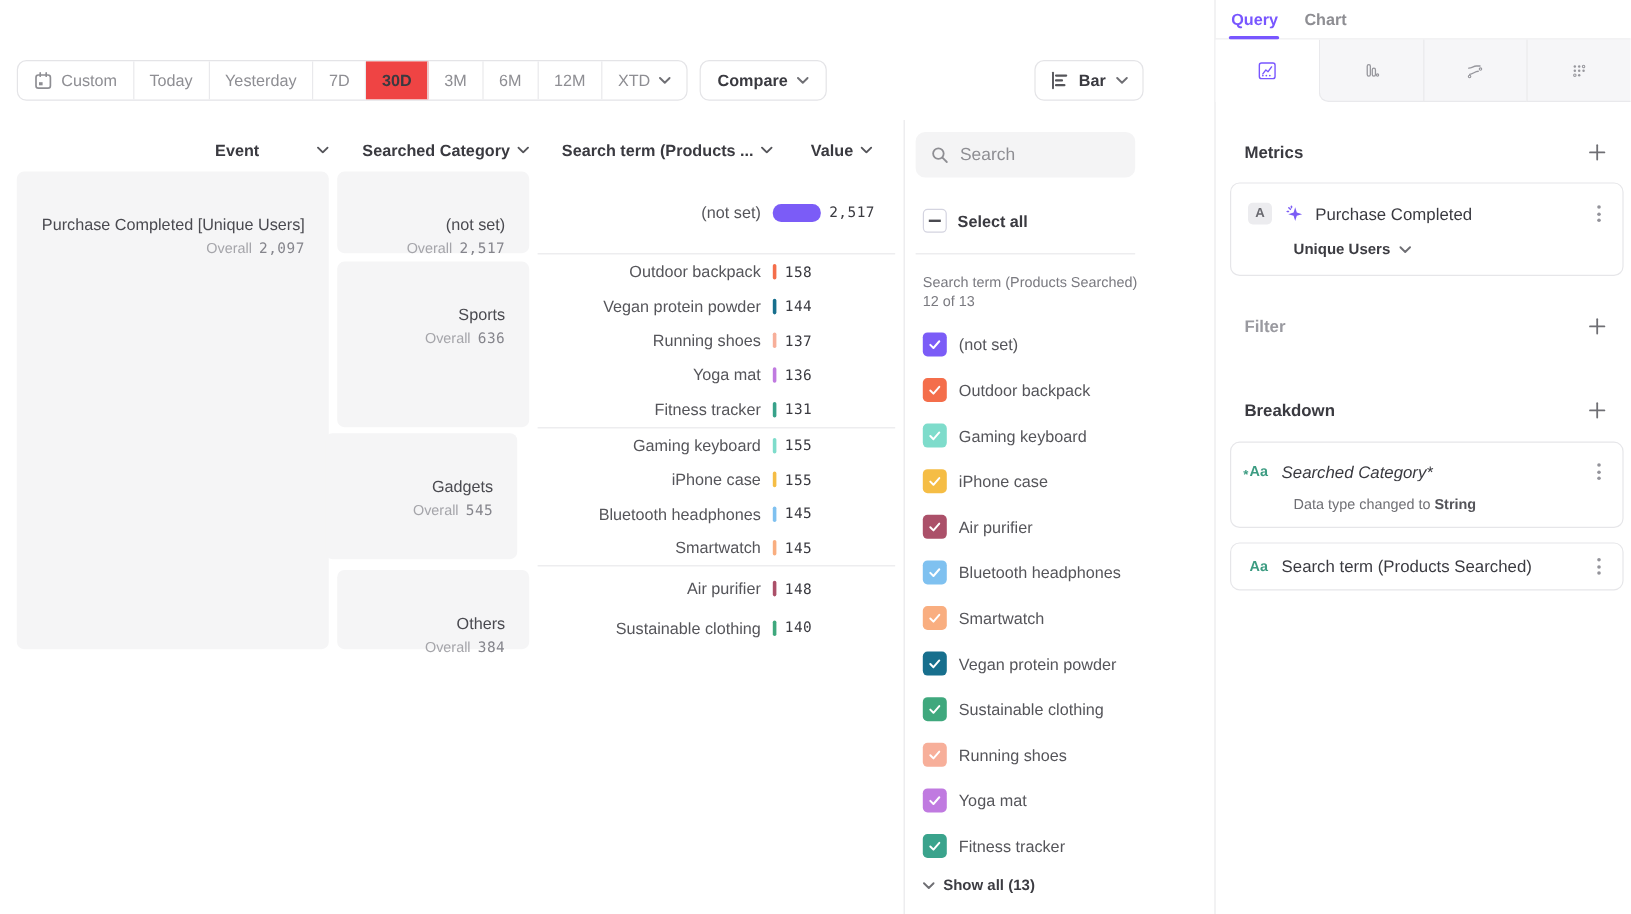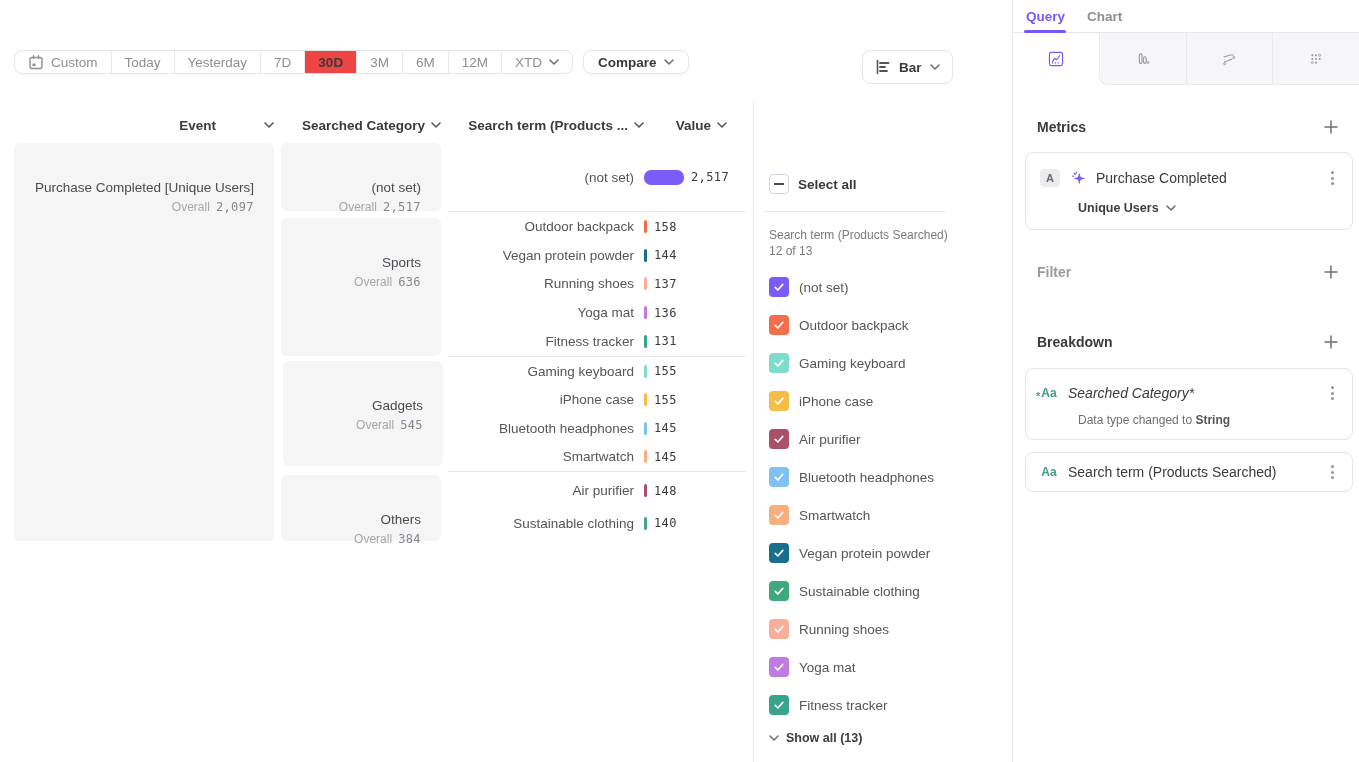--- a/index.html
+++ b/index.html
@@ -2,21 +2,21 @@
 <html><head>
 <meta charset="utf-8">
 <style>
   * { margin:0; padding:0; box-sizing:border-box; }
   html,body { background:#fff; }
   body { font-family:"Liberation Sans", sans-serif; color:#3a3a40; }
   .app { position:relative; width:1359px; height:762px; background:#fff; overflow:hidden; }
   .mono { font-family:"DejaVu Sans Mono", monospace; font-size:12px; letter-spacing:.4px; }
 
   
-  .date-toolbar { position:absolute; left:14px; top:50px; height:24px; display:flex; align-items:stretch; }
+  .date-toolbar { position:absolute; left:14px; top:50px; height:34px; display:flex; align-items:stretch; }
   .seg-group { display:flex; border:1px solid #e4e4e7; border-radius:8px; overflow:hidden; background:#fff; }
   .seg { display:flex; align-items:center; gap:7px; padding:0 13px; font-size:13.5px; color:#8e8e93; border-right:1px solid #e9e9ec; cursor:pointer; white-space:nowrap; }
   .seg:last-child { border-right:none; }
   .seg.active { background:#ef4444; color:#3a3a40; font-weight:700; }
   .compare-btn { margin-left:10px; display:flex; align-items:center; gap:8px; border:1px solid #e4e4e7; border-radius:8px; padding:0 14px; font-size:13.5px; font-weight:700; color:#3a3a40; background:#fff; cursor:pointer; }
   .chart-type-btn { position:absolute; left:862px; top:50px; height:34px; display:flex; align-items:center; gap:8px; border:1px solid #e4e4e7; border-radius:8px; padding:0 12px; font-size:13.5px; font-weight:700; color:#3a3a40; background:#fff; cursor:pointer; }
   .chev { width:10px; height:6px; flex:none; }
   .chev polyline { fill:none; stroke:#6f6f74; stroke-width:1.6; stroke-linecap:round; stroke-linejoin:round; }
 
   
@@ -186,21 +186,21 @@
 
     <div id="cat-cells">
         <div class="cell" style="left: 267px; top: 26px; width: 160px; height: 68px;">
           <div class="nm">(not set)</div>
     <div class="ov"><span>Overall</span><span class="num mono">2,517</span></div>
         </div>
         <div class="cell" style="left: 267px; top: 101px; width: 160px; height: 138px;">
           <div class="nm">Sports</div>
     <div class="ov"><span>Overall</span><span class="num mono">636</span></div>
         </div>
-        <div class="cell" style="left: 269px; top: 244px; width: 160px; height: 105px;">
+        <div class="cell" style="left: 257px; top: 244px; width: 160px; height: 105px;">
           <div class="nm">Gadgets</div>
     <div class="ov"><span>Overall</span><span class="num mono">545</span></div>
         </div>
         <div class="cell" style="left: 267px; top: 358px; width: 160px; height: 66px;">
           <div class="nm">Others</div>
     <div class="ov"><span>Overall</span><span class="num mono">384</span></div>
         </div>
       </div>
     <div id="term-groups">
         <div class="grp" style="top: 26px; height: 68px;">
@@ -271,20 +271,27 @@
       <span class="tval mono">140</span>
           </div>
         </div>
       </div>
   </div>
 
   <div class="v-div1"></div>
   <div class="v-div2"></div>
 
   <div class="fpanel">
+    <div class="searchbox">
+      <svg class="icon16" viewBox="0 0 16 16">
+        <circle cx="7" cy="7" r="4.4" fill="none" stroke="#8e8e93" stroke-width="1.5"></circle>
+        <line x1="10.4" y1="10.4" x2="14" y2="14" stroke="#8e8e93" stroke-width="1.5" stroke-linecap="round"></line>
+      </svg>
+      <input type="text" placeholder="Search" style="">
+    </div>
     <div class="selall">
       <span class="ibox">
           <i></i>
         </span>
       <span class="lbl">Select all</span>
     </div>
     <div class="f-div"></div>
     <div class="grp-lbl">Search term (Products Searched) 12 of 13</div>
     <div class="fitems" id="fitems">
         <label class="fitem">

